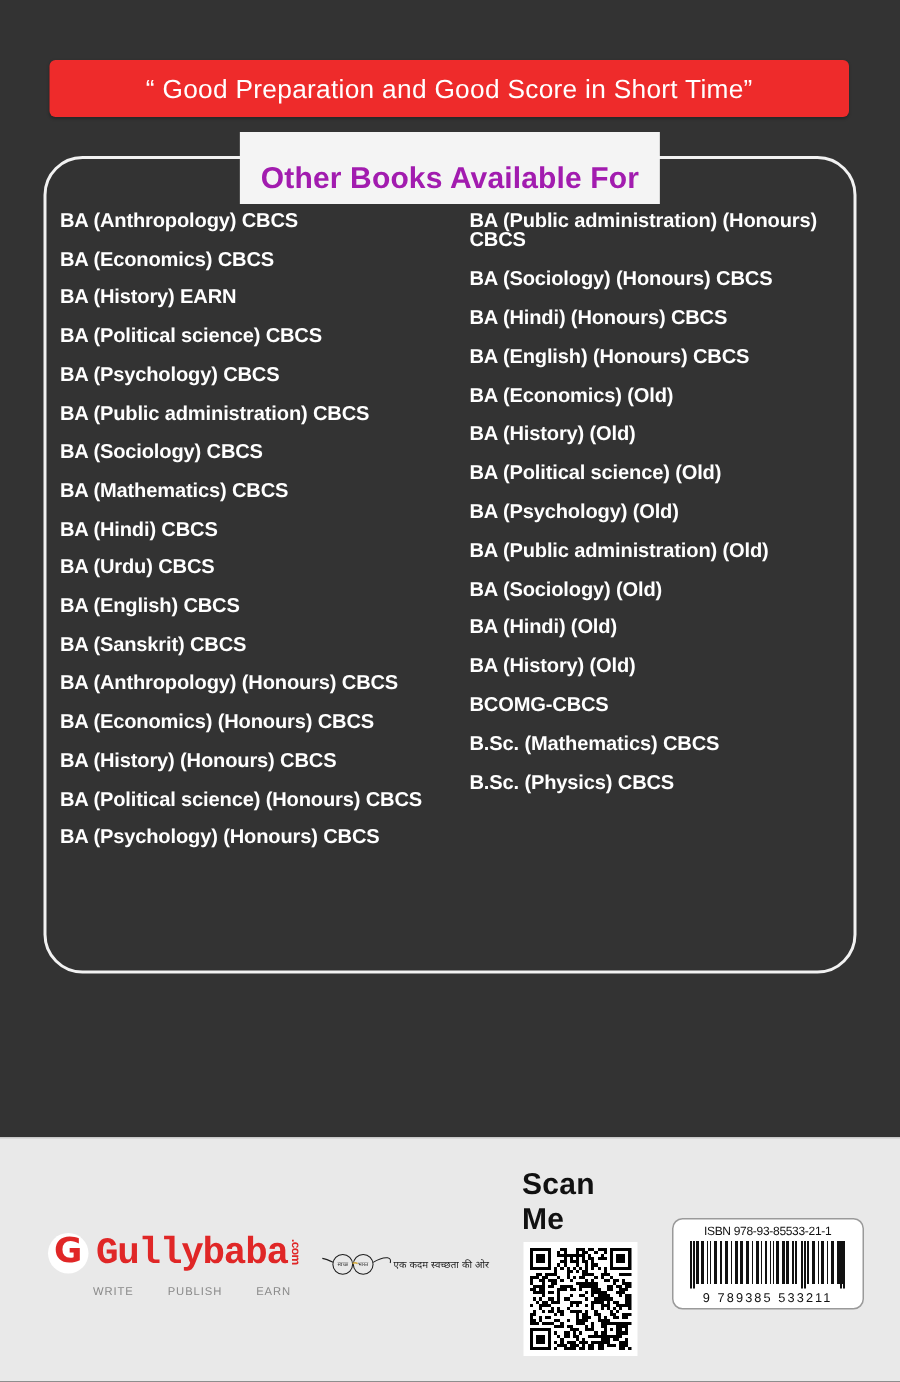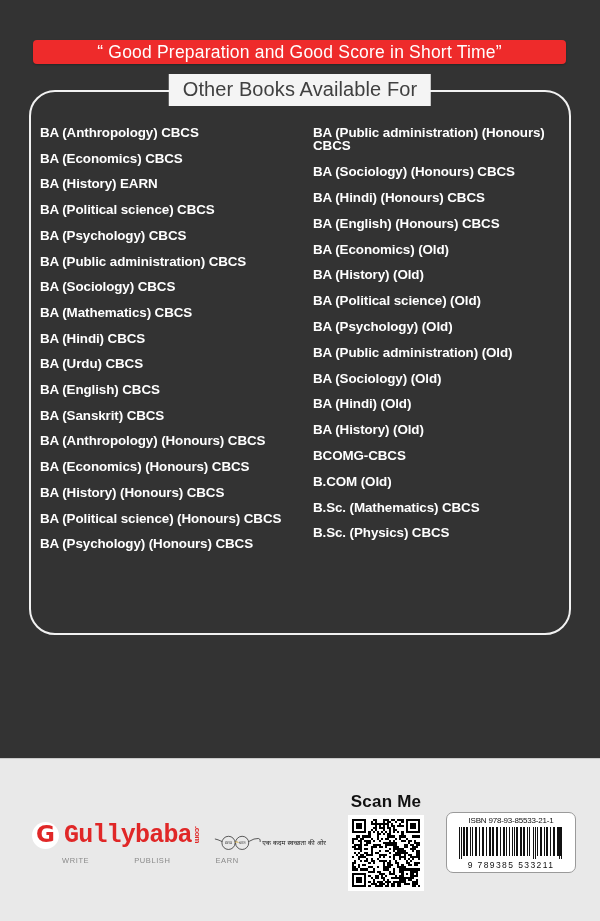--- a/index.html
+++ b/index.html
@@ -21,21 +21,21 @@
     flex-direction: column;
   }
 
   
   .tagline-wrap {
     padding: 40px 34px 0 33px;
   }
   .tagline {
     background: #ee2b2b;
     border-radius: 4px;
-    height: 24px;
+    height: 38px;
     display: flex;
     align-items: center;
     justify-content: center;
     box-shadow: 0 1px 2px rgba(0,0,0,0.25);
   }
   .tagline-text {
     color: #ffffff;
     font-size: 17.5px;
     font-weight: 400;
     letter-spacing: 0.2px;
@@ -55,24 +55,24 @@
     border: 2px solid #f2f2f2;
     border-radius: 26px;
     box-sizing: border-box;
   }
   .panel-title {
     position: absolute;
     top: -16px;
     left: 50%;
     transform: translateX(-50%);
     background: #f4f4f4;
-    color: #404040;
+    color: #a21caf;
     font-size: 20px;
-    font-weight: normal;
-    padding: 4px 14px 5px 14px;
+    font-weight: bold;
+    padding: 20px 14px 5px 14px;
     white-space: nowrap;
     letter-spacing: 0.1px;
     z-index: 2;
   }
 
   .columns {
     position: absolute;
     top: 36px;
     left: 0;
     right: 0;
@@ -160,21 +160,20 @@
     font-weight: bold;
     writing-mode: vertical-rl;
     letter-spacing: -0.4px;
     margin-left: 1px;
     line-height: 1;
   }
   .brand-tag {
     display: flex;
     justify-content: space-between;
     margin: 7px 6px 0 30px;
-    gap: 45px;
   }
   .brand-tag span {
     color: #8a8a8a;
     font-size: 7.5px;
     letter-spacing: 0.6px;
     font-weight: normal;
   }
 
   
   .swachh {
@@ -197,21 +196,21 @@
   
   .qr-block {
     display: flex;
     flex-direction: column;
     align-items: center;
     margin-left: 22px;
     margin-top: 2px;
   }
   .qr-label {
     color: #111111;
-    font-size: 17px;
+    font-size: 20px;
     font-weight: bold;
     letter-spacing: 0.2px;
     margin-bottom: 3px;
   }
   .qr-code {
     width: 76px;
     height: 76px;
     background: #ffffff;
     padding: 4px;
     box-sizing: border-box;
@@ -293,21 +292,20 @@
           <div class="book-item">BA (English) (Honours) CBCS</div>
           <div class="book-item">BA (Economics) (Old)</div>
           <div class="book-item">BA (History) (Old)</div>
           <div class="book-item">BA (Political science) (Old)</div>
           <div class="book-item">BA (Psychology) (Old)</div>
           <div class="book-item">BA (Public administration) (Old)</div>
           <div class="book-item">BA (Sociology) (Old)</div>
           <div class="book-item">BA (Hindi) (Old)</div>
           <div class="book-item">BA (History) (Old)</div>
           <div class="book-item">BCOMG-CBCS</div>
-          <div class="book-item">B.COM (Old)</div>
           <div class="book-item">B.Sc. (Mathematics) CBCS</div>
           <div class="book-item">B.Sc. (Physics) CBCS</div>
         </div>
     </div>
   </div>
 
   <div class="footer-spacer"></div>
 
   <div class="footer">
 

